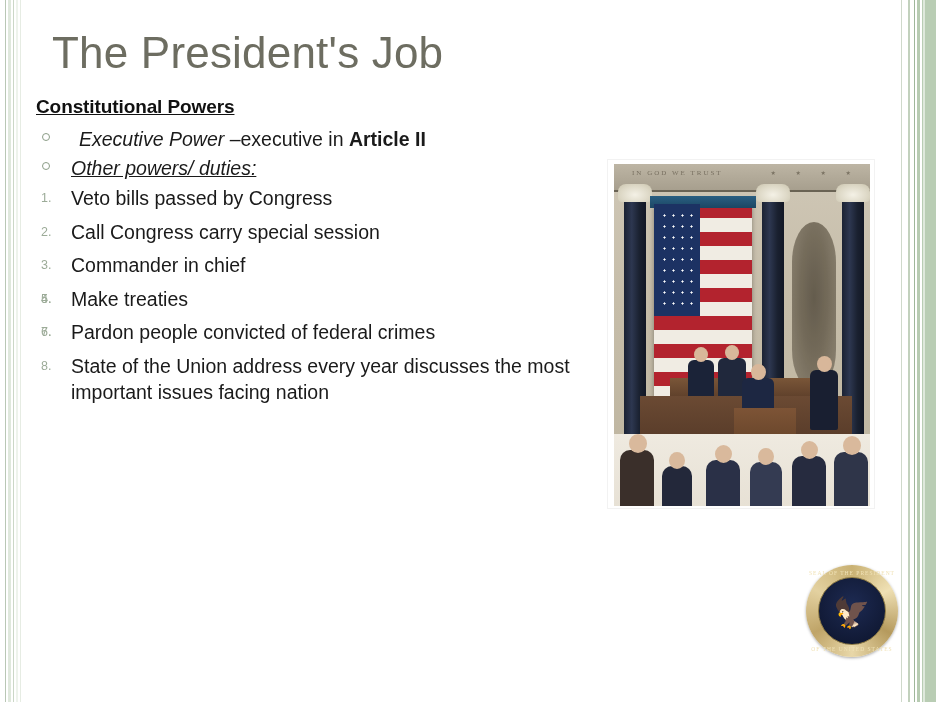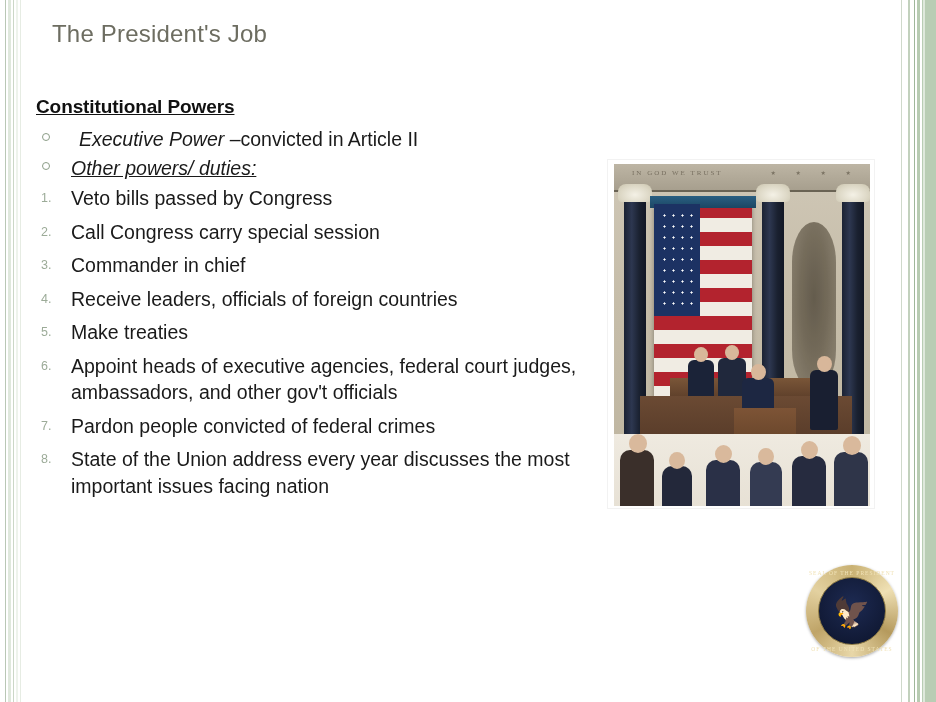--- a/index.html
+++ b/index.html
@@ -46,22 +46,22 @@
   .r2 { right: 26px; width: 2px; background: #c2d1bd; }
   .r3 { right: 21px; width: 1px; background: #9fb79a; }
   .r4 { right: 16px; width: 3px; background: #b7cbb2; }
   .r5 { right: 0;    width: 14px; background: #b9cdb4; }
   .r6 { right: 11px; width: 2px; background: #dfe9dc; }
 
   
   .title {
     position: absolute;
     left: 52px;
-    top: 20px;
-    font-size: 24px;
+    top: 28px;
+    font-size: 44px;
     font-weight: 400;
     color: #6d6d61;
     letter-spacing: 0.2px;
     white-space: nowrap;
   }
 
   
   .content {
     position: absolute;
     left: 36px;
@@ -97,21 +97,21 @@
     top: 7px;
     width: 8px;
     height: 8px;
     border: 1.6px solid #8b9d87;
     border-radius: 50%;
     box-sizing: border-box;
   }
   li.indent-extra .text { padding-left: 8px; display: inline-block; }
 
   .ital { font-style: italic; }
-  .bold { font-weight: normal; text-align: right; }
+  .bold { font-weight: bold; text-align: right; }
   .uline { text-decoration: underline; font-style: italic; }
 
   ol.num-list {
     list-style: none;
     margin: 4px 0 0 0;
     padding: 0;
   }
   ol.num-list > li {
     position: relative;
     padding-left: 35px;
@@ -334,21 +334,21 @@
 
   <div class="title">The President's Job</div>
 
   <div class="content">
 
     <div class="section-heading">Constitutional Powers</div>
 
     <ul class="circle-list">
       <li class="indent-extra">
         <span class="marker"></span>
-        <span class="text"><span class="ital">Executive Power </span><span>–convicted in </span><span class="bold">Article II</span></span>
+        <span class="text"><span class="ital">Executive Power </span><span>–executive in </span><span class="bold">Article II</span></span>
       </li>
       <li>
         <span class="marker"></span>
         <span class="text uline">Other powers/ duties:</span>
       </li>
     </ul>
 
     <ol class="num-list">
       <li>
         <span class="num">1.</span>
@@ -357,29 +357,27 @@
       <li>
         <span class="num">2.</span>
         <span class="text">Call Congress carry special session</span>
       </li>
       <li>
         <span class="num">3.</span>
         <span class="text">Commander in chief</span>
       </li>
       <li>
         <span class="num">4.</span>
-        <span class="text">Receive leaders, officials of foreign countries</span>
       </li>
       <li>
         <span class="num">5.</span>
         <span class="text">Make treaties</span>
       </li>
       <li>
         <span class="num">6.</span>
-        <span class="text">Appoint heads of executive agencies, federal court judges, ambassadors, and other gov't officials</span>
       </li>
       <li>
         <span class="num">7.</span>
         <span class="text">Pardon people convicted of federal crimes</span>
       </li>
       <li>
         <span class="num">8.</span>
         <span class="text">State of the Union address every year discusses the most important issues facing  nation</span>
       </li>
     </ol>

